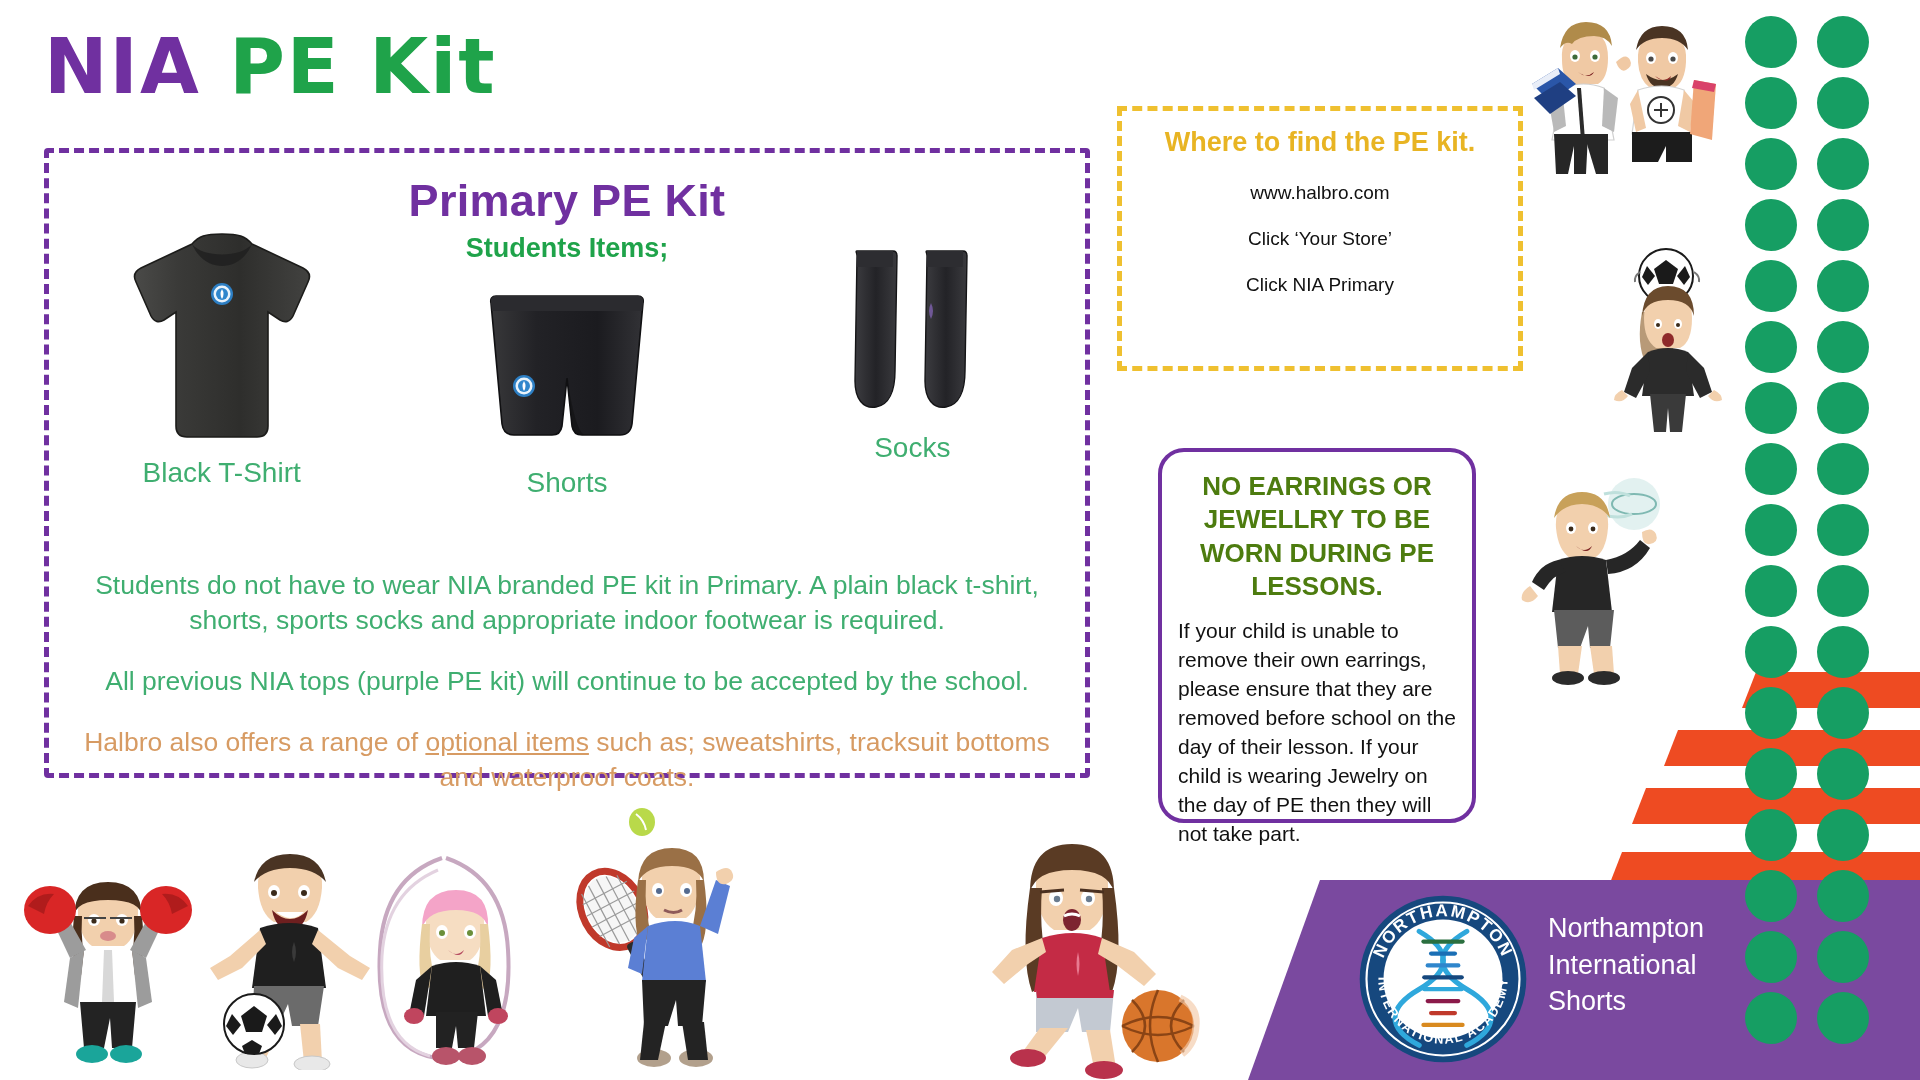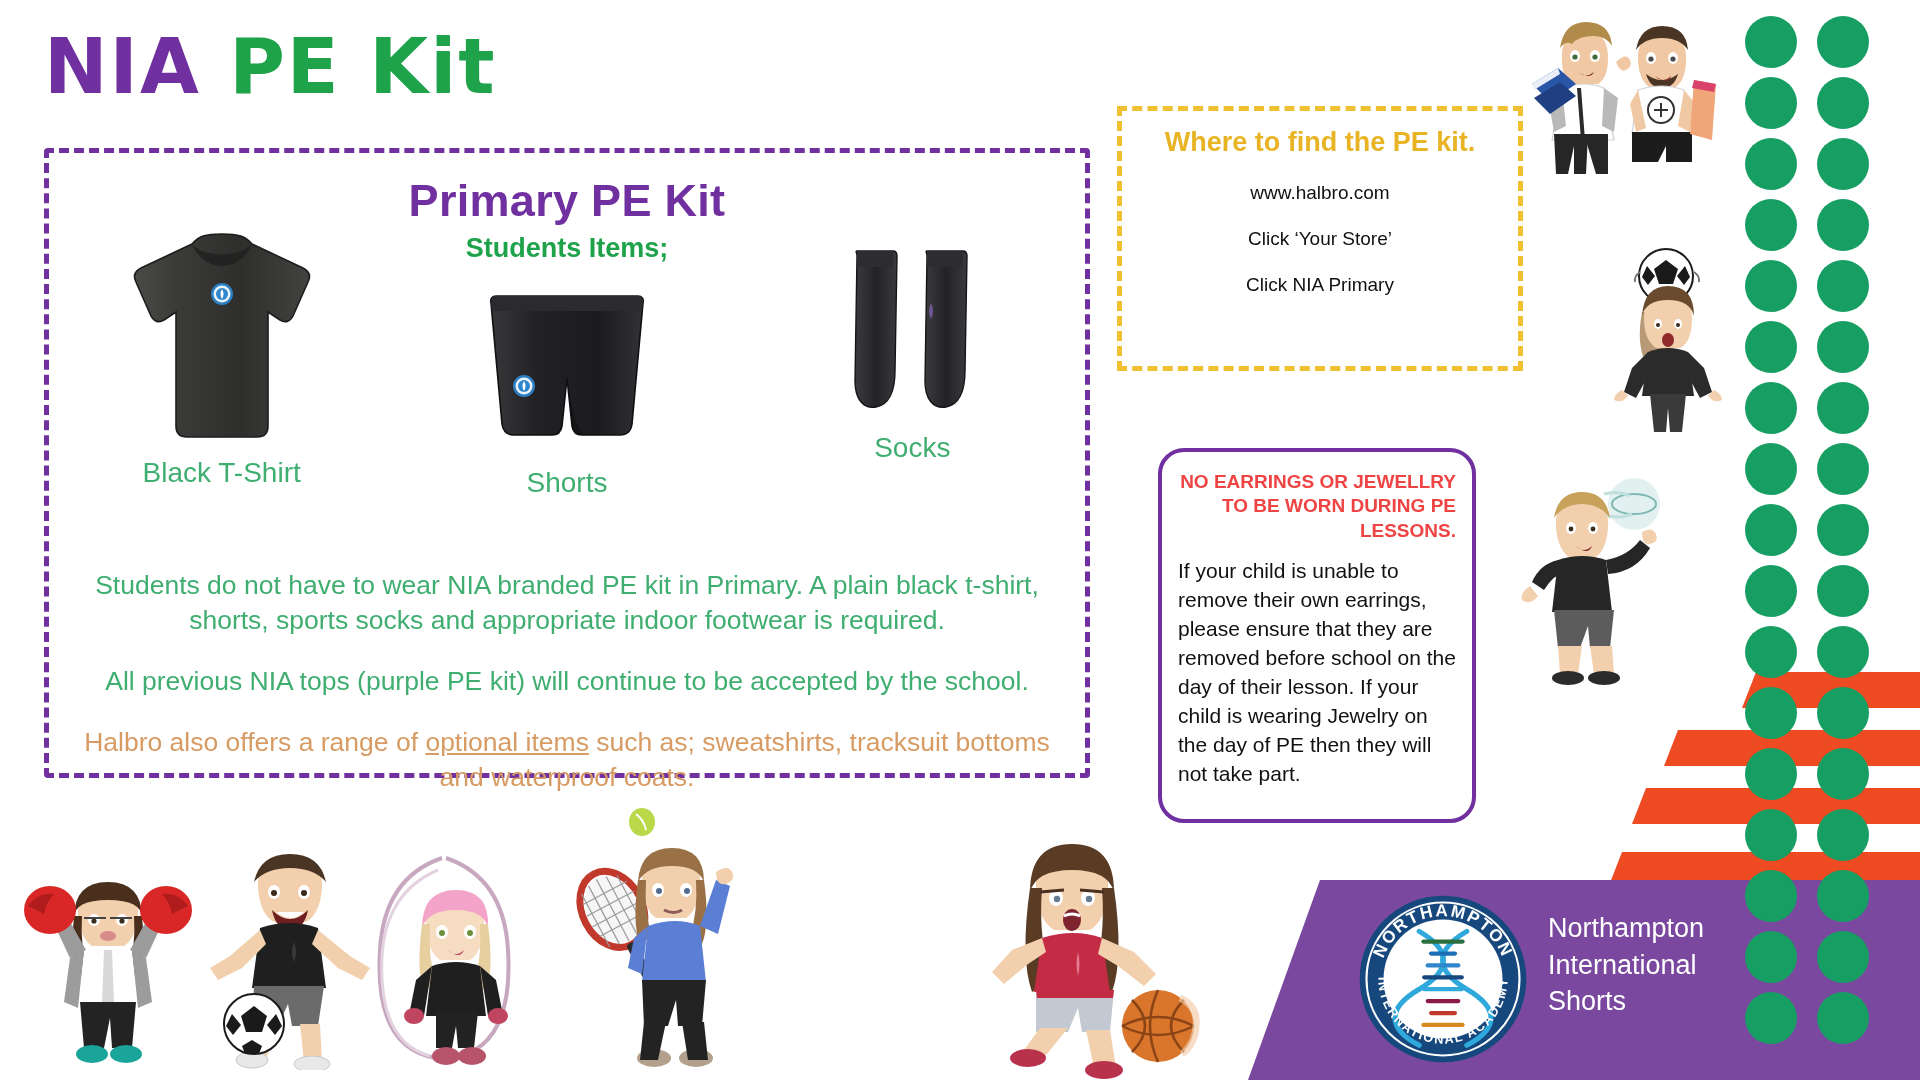--- a/index.html
+++ b/index.html
@@ -66,21 +66,21 @@
   .where-line { text-align:center; color:#111; font-size:19px; margin-top:24px; }
   .where-line:first-of-type { margin-top:10px; }
 
   
   #jewellery-box {
     position:absolute; left:1158px; top:448px; width:318px; height:375px;
     border:4px solid #7030A0; border-radius:26px; background:#fff;
     padding:18px 16px 10px 16px;
   }
   .jw-head {
-    text-align:right; color:#ef4444; font-weight:700; font-size:19px;
+    text-align:center; color:#4d7c0f; font-weight:700; font-size:26px;
     line-height:1.28;
   }
   .jw-body {
     color:#111; font-size:21px; line-height:1.38; margin-top:14px;
   }
 
   
   #dot-grid { position:absolute; left:1745px; top:16px; width:140px; height:1040px; }
   .dot {
     position:absolute; width:52px; height:52px; border-radius:50%;

